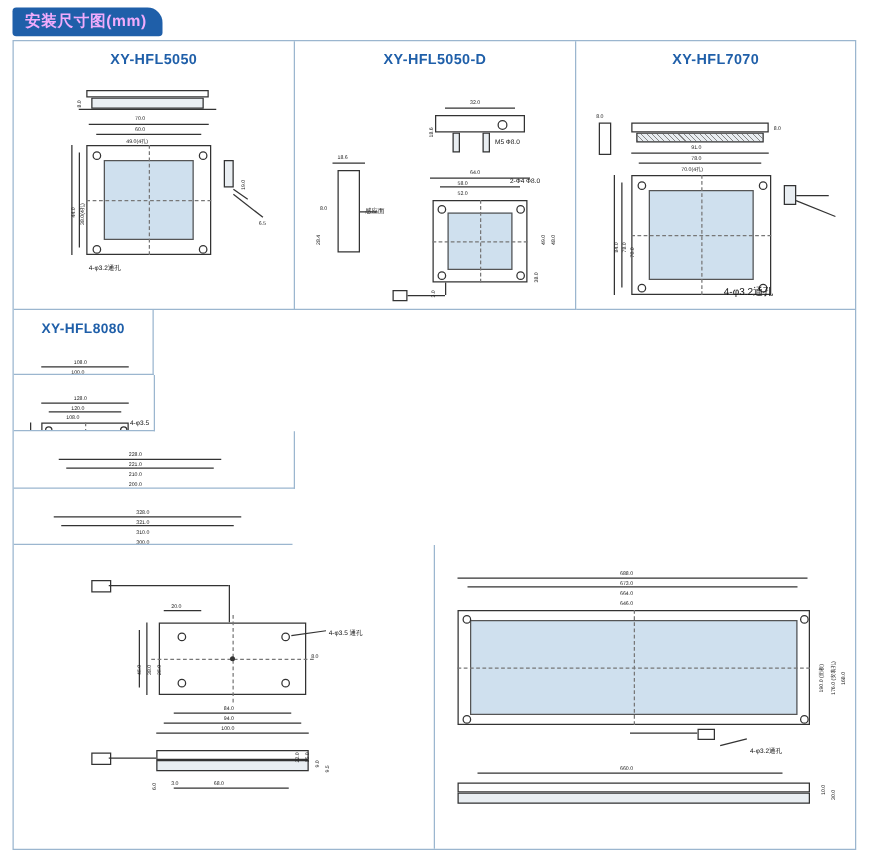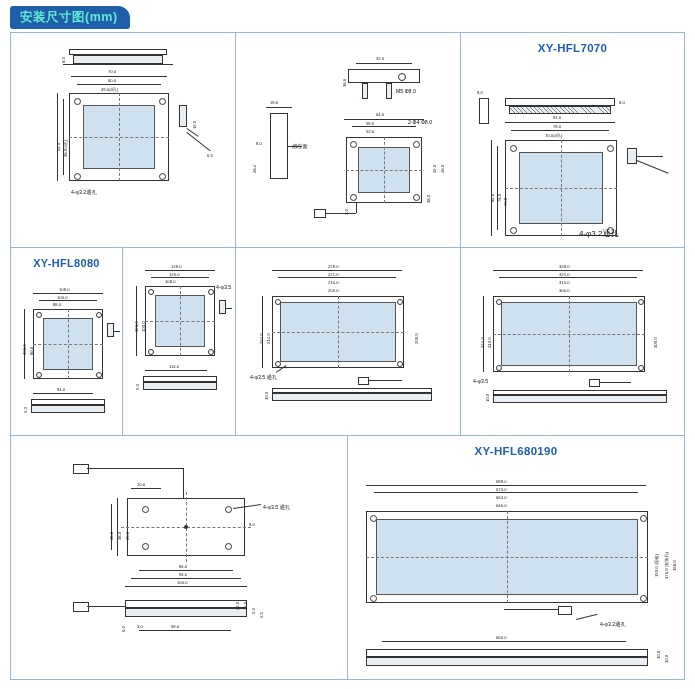--- a/index.html
+++ b/index.html
@@ -9,21 +9,21 @@
     font-family:"Liberation Sans","DejaVu Sans",sans-serif;
     color:#222;
     overflow:hidden;
   }
   .page{position:relative;width:695px;height:689px;box-sizing:border-box;}
 
   
   .title-tab{
     position:absolute;left:10px;top:6px;
     background:#1f5fa9;
-    color:#5eead4;
+    color:#f0abfc;
     font-size:12.5px;
     font-weight:bold;
     padding:4px 12px 5px 10px;
     border-radius:3px 12px 3px 3px;
     letter-spacing:0.5px;
     line-height:14px;
   }
 
   
   .frame{
@@ -96,20 +96,21 @@
 
 <div class="page">
 
   <div class="title-tab">安装尺寸图(mm)</div>
 
   <div class="frame">
 
     <div class="row" style="height:215px;">
 
       <div class="cell" style="width:225px;">
+        <div class="cap">XY-HFL5050</div>
         <div class="draw" style="height:186px;">
 
           <div class="box fillw" style="left:58px;top:16px;width:98px;height:6px;"></div>
           <div class="box fillg" style="left:62px;top:22px;width:90px;height:9px;"></div>
           <div class="ln hl" style="left:52px;top:31px;width:110px;"></div>
           <div class="dim v" style="left:50px;top:30px;">8.0</div>
 
           <div class="ln hl" style="left:60px;top:43px;width:96px;"></div>
           <div class="dim" style="left:97px;top:36px;">70.0</div>
           <div class="ln hl" style="left:66px;top:51px;width:84px;"></div>
@@ -134,20 +135,21 @@
           <div class="box fillg" style="left:168px;top:72px;width:8px;height:22px;"></div>
           <div class="dim v" style="left:181px;top:96px;">19.0</div>
           <div class="ln hl" style="left:176px;top:95px;width:14px;transform:rotate(35deg);transform-origin:0 0;"></div>
           <div class="ln hl" style="left:176px;top:99px;width:30px;transform:rotate(38deg);transform-origin:0 0;"></div>
           <div class="dim" style="left:196px;top:120px;">6.5</div>
           <div class="lbl" style="left:60px;top:156px;">4-φ3.2通孔</div>
         </div>
       </div>
 
       <div class="cell" style="width:225px;">
+        <div class="cap">XY-HFL5050-D</div>
         <div class="draw" style="height:186px;">
 
           <div class="ln hl" style="left:120px;top:30px;width:56px;"></div>
           <div class="dim" style="left:140px;top:23px;">32.0</div>
           <div class="box fillw" style="left:112px;top:36px;width:72px;height:14px;"></div>
           <div class="box fillg" style="left:126px;top:50px;width:6px;height:16px;"></div>
           <div class="box fillg" style="left:150px;top:50px;width:6px;height:16px;"></div>
           <div class="dot" style="left:162px;top:40px;width:6px;height:6px;"></div>
           <div class="dim v" style="left:106px;top:54px;">18.6</div>
           <div class="lbl" style="left:160px;top:55px;">M5 Ф8.0</div>
@@ -221,21 +223,21 @@
 
           <div class="box fillg" style="left:166px;top:92px;width:10px;height:16px;"></div>
           <div class="ln hl" style="left:176px;top:100px;width:26px;"></div>
           <div class="ln hl" style="left:176px;top:104px;width:34px;transform:rotate(22deg);transform-origin:0 0;"></div>
 
           <div class="lbl big" style="left:118px;top:175px;color:#111;">4-φ3.2通孔</div>
         </div>
       </div>
     </div>
 
-    <div class="row" style="height:188px;">
+    <div class="row" style="height:188px;flex-direction:column;">
 
       <div class="cell" style="width:112px;">
         <div class="cap" style="font-size:11px;">XY-HFL8080</div>
         <div class="draw" style="height:160px;">
           <div class="ln hl" style="left:22px;top:22px;width:70px;"></div>
           <div class="dim" style="left:48px;top:16px;">108.0</div>
           <div class="ln hl" style="left:28px;top:29px;width:58px;"></div>
           <div class="dim" style="left:46px;top:24px;">100.0</div>
           <div class="dim" style="left:42px;top:31px;">88.0</div>
 
@@ -412,21 +414,20 @@
           <div class="dim v" style="left:224px;top:174px;">22.0</div>
 
           <div class="ln hl" style="left:128px;top:194px;width:92px;"></div>
           <div class="dim" style="left:160px;top:188px;">68.0</div>
           <div class="dim" style="left:126px;top:188px;">3.0</div>
           <div class="dim v" style="left:110px;top:196px;">6.0</div>
         </div>
       </div>
 
       <div class="cell last" style="width:336px;">
-        <div class="cap">XY-HFL680190</div>
         <div class="draw" style="height:215px;">
           <div class="ln hl" style="left:18px;top:26px;width:280px;"></div>
           <div class="dim" style="left:148px;top:20px;">688.0</div>
           <div class="ln hl" style="left:26px;top:33px;width:264px;"></div>
           <div class="dim" style="left:148px;top:28px;">673.0</div>
           <div class="dim" style="left:148px;top:36px;">664.0</div>
           <div class="dim" style="left:148px;top:44px;">646.0</div>
 
           <div class="box fillw" style="left:18px;top:52px;width:282px;height:92px;"></div>
           <div class="box2 fillb" style="left:28px;top:60px;width:262px;height:76px;"></div>

